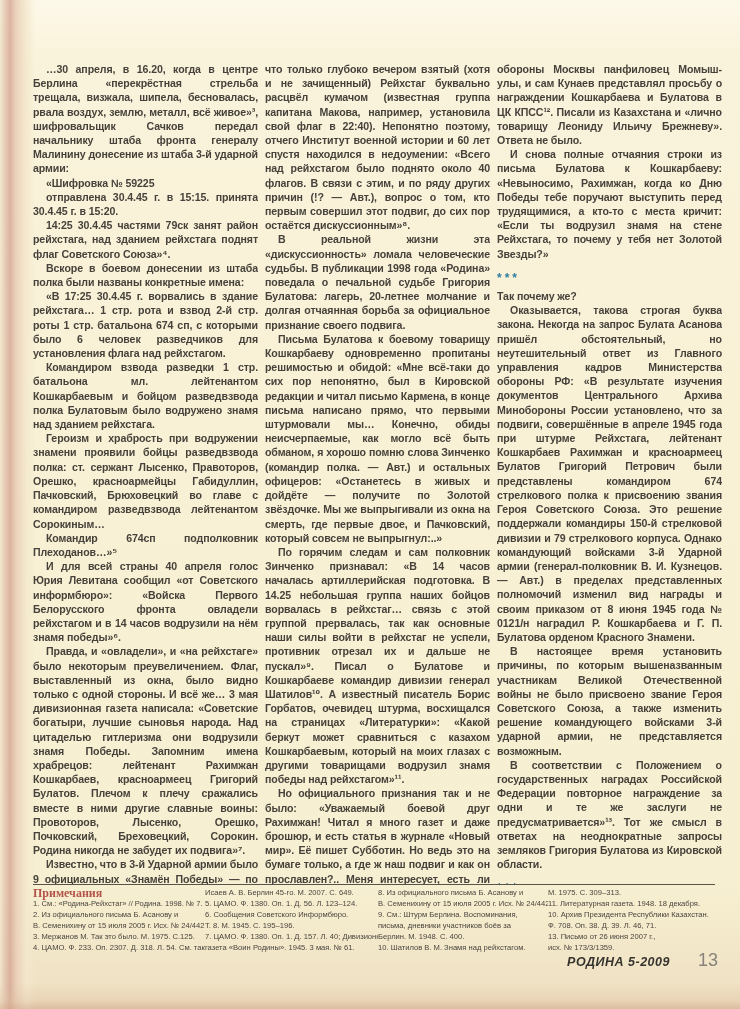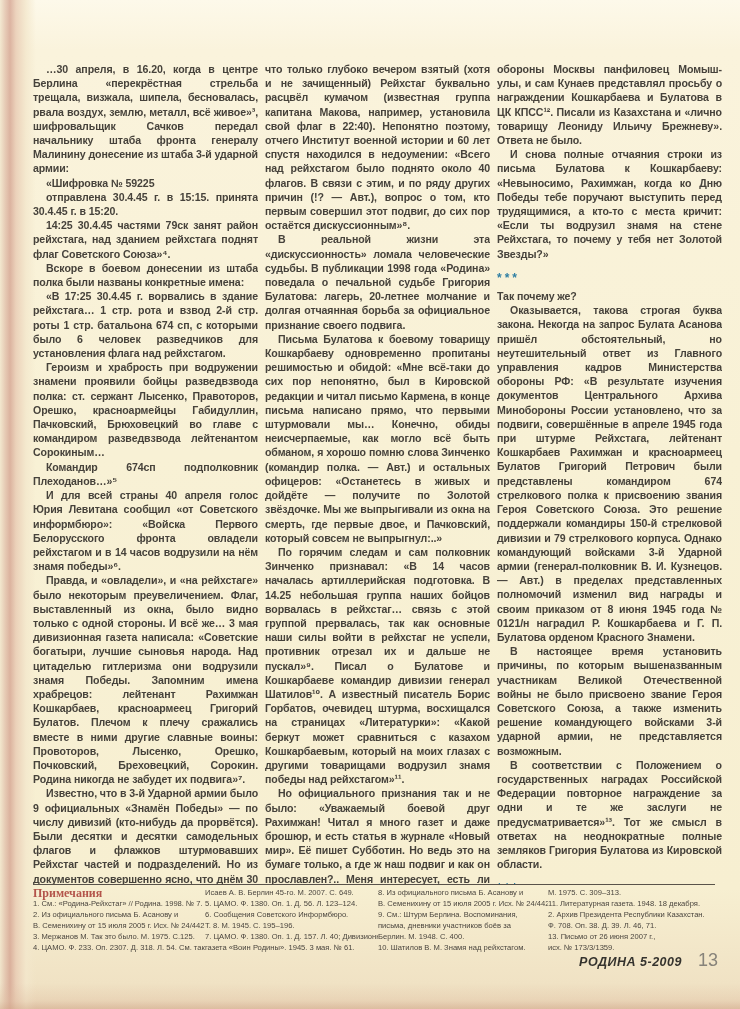--- a/index.html
+++ b/index.html
@@ -45,21 +45,21 @@
     position:absolute;left:33px;right:22px;top:888px;
     display:grid;grid-template-columns:172px 173px 170px 167px;
     font-size:7.6px;line-height:10.9px;color:#4a453e;text-align:left;
   }
   .fn-header{
     color:#b3544a;font-weight:bold;font-size:12px;font-family:Liberation Serif, serif;
   }
   .fn-line{white-space:nowrap;overflow:hidden;}
   .footer{
     position:absolute;right:22px;top:950px;
-    display:flex;align-items:baseline;gap:16px;
+    display:flex;align-items:baseline;gap:28px;
   }
   .magazine-title{
     font-style:italic;font-weight:bold;font-size:12.5px;color:#35332e;letter-spacing:.5px;
   }
   .page-number{
     font-size:18px;color:#87837a;
   }
 </style>
 </head>
 <body>
@@ -69,20 +69,21 @@
 
   <div class="content">
 
     <div class="col">
       <p>…30 апреля, в 16.20, когда в центре Берлина «перекрёстная стрельба трещала, визжала, шипела, бесновалась, рвала воздух, землю, металл, всё живое»³, шифровальщик Сачков передал начальнику штаба фронта генералу Малинину донесение из штаба 3-й ударной армии:</p>
       <p>«Шифровка № 59225</p>
       <p>отправлена 30.4.45 г. в 15:15. принята 30.4.45 г. в 15:20.</p>
       <p>14:25 30.4.45 частями 79ск занят район рейхстага, над зданием рейхстага поднят флаг Советского Союза»⁴.</p>
       <p>Вскоре в боевом донесении из штаба полка были названы конкретные имена:</p>
       <p>«В 17:25 30.4.45 г. ворвались в здание рейхстага… 1 стр. рота и взвод 2-й стр. роты 1 стр. батальона 674 сп, с которыми было 6 человек разведчиков для установления флага над рейхстагом.</p>
+      <p>Командиром взвода разведки 1 стр. батальона мл. лейтенантом Кошкарбаевым и бойцом разведвзвода полка Булатовым было водружено знамя над зданием рейхстага.</p>
       <p>Героизм и храбрость при водружении знамени проявили бойцы разведвзвода полка: ст. сержант Лысенко, Правоторов, Орешко, красноармейцы Габидуллин, Пачковский, Брюховецкий во главе с командиром разведвзвода лейтенантом Сорокиным…</p>
       <p>Командир 674сп подполковник Плеходанов…»⁵</p>
       <p>И для всей страны 40 апреля голос Юрия Левитана сообщил «от Советского информбюро»: «Войска Первого Белорусского фронта овладели рейхстагом и в 14 часов водрузили на нём знамя победы»⁶.</p>
       <p>Правда, и «овладели», и «на рейхстаге» было некоторым преувеличением. Флаг, выставленный из окна, было видно только с одной стороны. И всё же… 3 мая дивизионная газета написала: «Советские богатыри, лучшие сыновья народа. Над цитаделью гитлеризма они водрузили знамя Победы. Запомним имена храбрецов: лейтенант Рахимжан Кошкарбаев, красноармеец Григорий Булатов. Плечом к плечу сражались вместе в ними другие славные воины: Провоторов, Лысенко, Орешко, Почковский, Бреховецкий, Сорокин. Родина никогда не забудет их подвига»⁷.</p>
       <p>Известно, что в 3-й Ударной армии было 9 официальных «Знамён Победы» — по числу дивизий (кто-нибудь да прорвётся). Были десятки и десятки самодельных флагов и флажков штурмовавших Рейхстаг частей и подразделений. Но из документов совершенно ясно, что днём 30 апреля, в 14:25, никаких других красных полотнищ до германского парламента не донесли и</p>
     </div>
 
     <div class="col">
       <p class="cont">что только глубоко вечером взятый (хотя и не зачищенный) Рейхстаг буквально расцвёл кумачом (известная группа капитана Макова, например, установила свой флаг в 22:40). Непонятно поэтому, отчего Институт военной истории и 60 лет спустя находился в недоумении: «Всего над рейхстагом было поднято около 40 флагов. В связи с этим, и по ряду других причин (!? — Авт.), вопрос о том, кто первым совершил этот подвиг, до сих пор остаётся дискуссионным»⁸.</p>
       <p>В реальной жизни эта «дискуссионность» ломала человеческие судьбы. В публикации 1998 года «Родина» поведала о печальной судьбе Григория Булатова: лагерь, 20-летнее молчание и долгая отчаянная борьба за официальное признание своего подвига.</p>
@@ -92,21 +93,21 @@
       <p>Звания Героя не было и у Кошкарбаева, хотя и он исписал немало бумаги. Ходатайствовал перед первым секретарём ЦК Компартии Казахстана Кунаевым герой</p>
     </div>
 
     <div class="col">
       <p class="cont">обороны Москвы панфиловец Момыш-улы, и сам Кунаев представлял просьбу о награждении Кошкарбаева и Булатова в ЦК КПСС¹². Писали из Казахстана и «лично товарищу Леониду Ильичу Брежневу». Ответа не было.</p>
       <p>И снова полные отчаяния строки из письма Булатова к Кошкарбаеву: «Невыносимо, Рахимжан, когда ко Дню Победы тебе поручают выступить перед трудящимися, а кто-то с места кричит: «Если ты водрузил знамя на стене Рейхстага, то почему у тебя нет Золотой Звезды?»</p>
       <div class="sep">***</div>
       <p class="lead">Так почему же?</p>
       <p>Оказывается, такова строгая буква закона. Некогда на запрос Булата Асанова пришёл обстоятельный, но неутешительный ответ из Главного управления кадров Министерства обороны РФ: «В результате изучения документов Центрального Архива Минобороны России установлено, что за подвиги, совершённые в апреле 1945 года при штурме Рейхстага, лейтенант Кошкарбаев Рахимжан и красноармеец Булатов Григорий Петрович были представлены командиром 674 стрелкового полка к присвоению звания Героя Советского Союза. Это решение поддержали командиры 150-й стрелковой дивизии и 79 стрелкового корпуса. Однако командующий войсками 3-й Ударной армии (генерал-полковник В. И. Кузнецов. — Авт.) в пределах представленных полномочий изменил вид награды и своим приказом от 8 июня 1945 года № 0121/н наградил Р. Кошкарбаева и Г. П. Булатова орденом Красного Знамени.</p>
       <p>В настоящее время установить причины, по которым вышеназванным участникам Великой Отечественной войны не было присвоено звание Героя Советского Союза, а также изменить решение командующего войсками 3-й ударной армии, не представляется возможным.</p>
-      <p>В соответствии с Положением о государственных наградах Российской Федерации повторное награждение за одни и те же заслуги не предусматривается»¹³. Тот же смысл в ответах на неоднократные полные земляков Григория Булатова из Кировской области.</p>
+      <p>В соответствии с Положением о государственных наградах Российской Федерации повторное награждение за одни и те же заслуги не предусматривается»¹³. Тот же смысл в ответах на неоднократные запросы земляков Григория Булатова из Кировской области.</p>
       <div class="sep">***</div>
       <p class="lead">Что же делать?</p>
       <p>Быть может, настало время учредить высшую награду СНГ и в первую очередь наградить ею тех, кто связывает нашу общую историческую память? Наградить во имя общего, объединяющего прошлого. И во имя общего будущего.</p>
     </div>
 
   </div>
 
   <div class="footnotes-rule"></div>
 
   <div class="footnotes">
@@ -130,21 +131,21 @@
       <div class="fn-line">8. Из официального письма Б. Асанову и</div>
       <div class="fn-line">В. Семенихину от 15 июля 2005 г. Исх. № 24/442.</div>
       <div class="fn-line">9. См.: Штурм Берлина. Воспоминания,</div>
       <div class="fn-line">письма, дневники участников боёв за</div>
       <div class="fn-line">Берлин. М. 1948. С. 400.</div>
       <div class="fn-line">10. Шатилов В. М. Знамя над рейхстагом.</div>
     </div>
     <div>
       <div class="fn-line">М. 1975. С. 309–313.</div>
       <div class="fn-line">11. Литературная газета. 1948. 18 декабря.</div>
-      <div class="fn-line">2. Архив Президента Республики Казахстан.</div>
+      <div class="fn-line">10. Архив Президента Республики Казахстан.</div>
       <div class="fn-line">Ф. 708. Оп. 38. Д. 39. Л. 46, 71.</div>
       <div class="fn-line">13. Письмо от 26 июня 2007 г.,</div>
       <div class="fn-line">исх. № 173/3/1359.</div>
     </div>
   </div>
 
   <div class="footer">
     <span class="magazine-title">РОДИНА 5-2009</span>
     <span class="page-number">13</span>
   </div>

